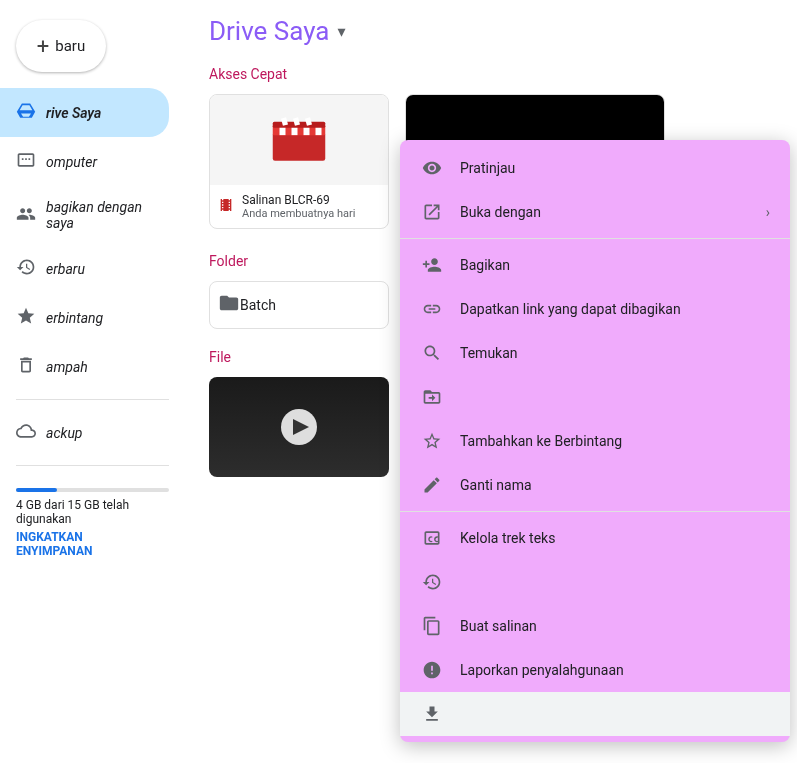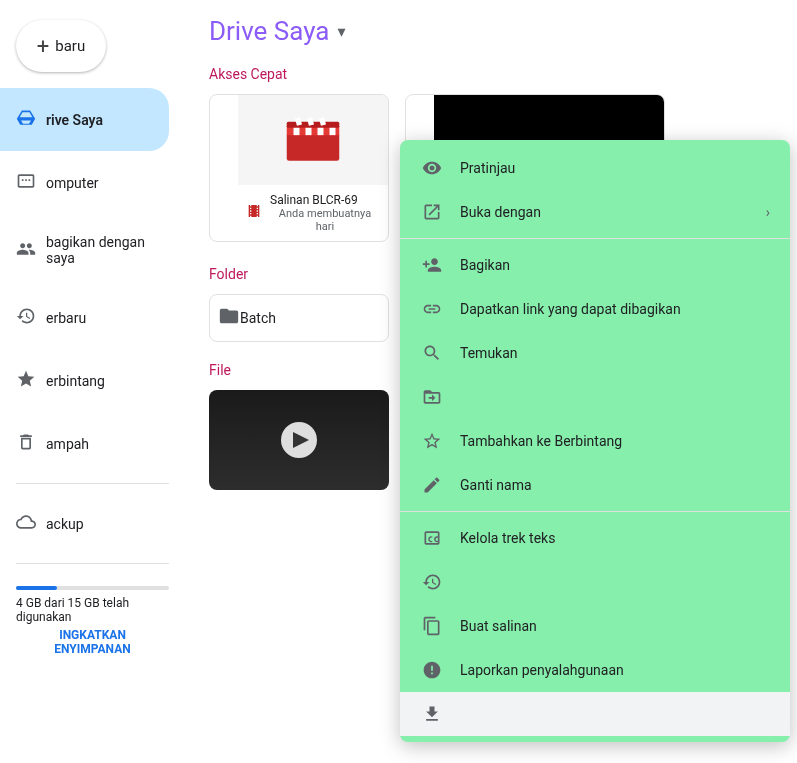--- a/index.html
+++ b/index.html
@@ -32,29 +32,30 @@
       display: flex;
       align-items: center;
       justify-content: center;
       font-size: 15px;
       color: #202124;
       cursor: pointer;
       gap: 6px;
     }
 
     .sidebar-item {
-      padding: 20px 16px;
+      padding: 13px 16px;
       border-radius: 0 20px 20px 0;
       font-size: 14px;
       color: #202124;
       cursor: pointer;
       display: flex;
       align-items: center;
       gap: 10px;
       margin-right: 16px;
+      font-style: italic;
     }
 
     .sidebar-item.active {
       background: #c2e7ff;
       font-weight: 600;
     }
 
     .sidebar-item span.label {
       font-size: 14px;
     }
@@ -135,21 +136,20 @@
       gap: 16px;
       margin-bottom: 24px;
     }
 
     .file-card {
       width: 180px;
       border: 1px solid #e0e0e0;
       border-radius: 8px;
       overflow: hidden;
       cursor: pointer;
-      padding-left: 28px;
     }
 
     .file-card-thumb {
       height: 90px;
       background: #000;
       display: flex;
       align-items: center;
       justify-content: center;
     }
 
@@ -240,21 +240,21 @@
       border-color: transparent transparent transparent #333;
       margin-left: 3px;
     }
 
     
     .context-menu {
       position: absolute;
       top: 140px;
       left: 400px;
       width: 390px;
-      background: #86efac;
+      background: #f0abfc;
       border-radius: 8px;
       box-shadow: 0 4px 20px rgba(0,0,0,0.25);
       z-index: 100;
       padding: 6px 0;
     }
 
     .context-menu-item {
       display: flex;
       align-items: center;
       gap: 16px;
@@ -375,21 +375,21 @@
     <span class="label">ackup</span>
   </div>
 
   <hr class="sidebar-divider">
 
   <div class="storage-section">
     <div class="storage-bar-container">
       <div class="storage-bar-fill"></div>
     </div>
     <span>4 GB dari 15 GB telah digunakan</span>
-    <a class="upgrade-link" style="white-space:pre;text-align:center;">INGKATKAN
+    <a class="upgrade-link" style="white-space:pre;">INGKATKAN
 ENYIMPANAN</a>
   </div>
 </div>
 
 <div class="main">
   <div class="drive-title-row">
     <span class="drive-title">Drive Saya</span>
     <span class="drive-title-caret">▾</span>
   </div>
 

